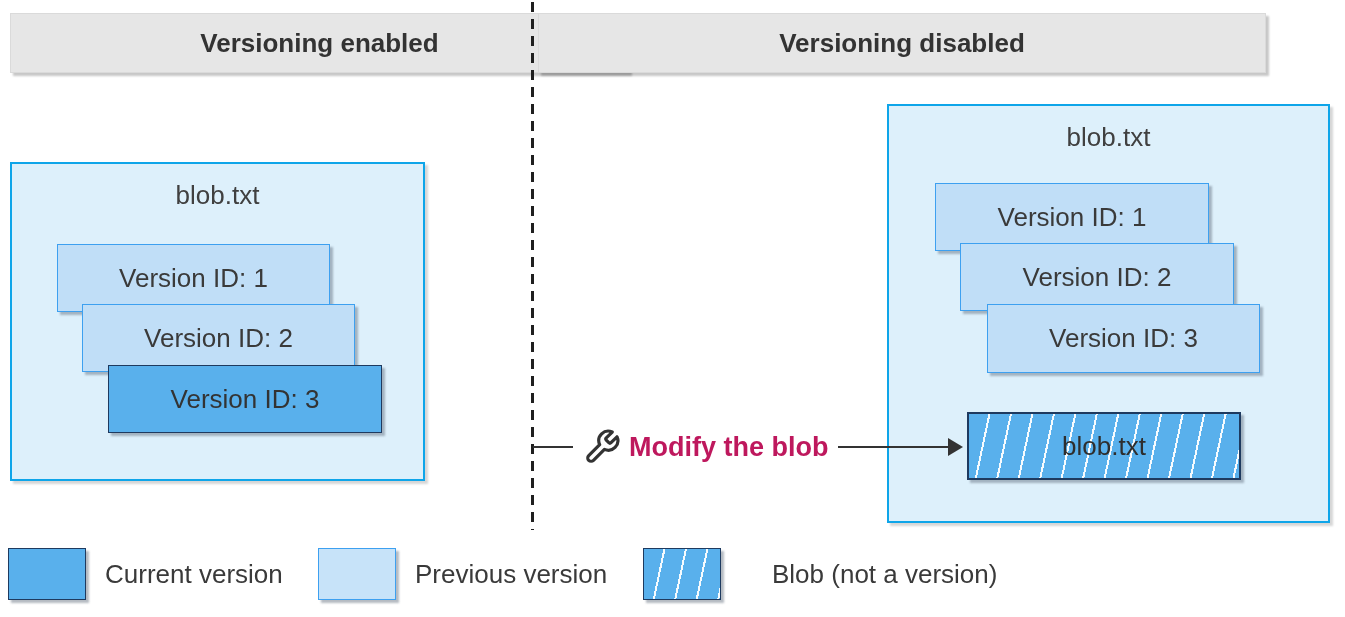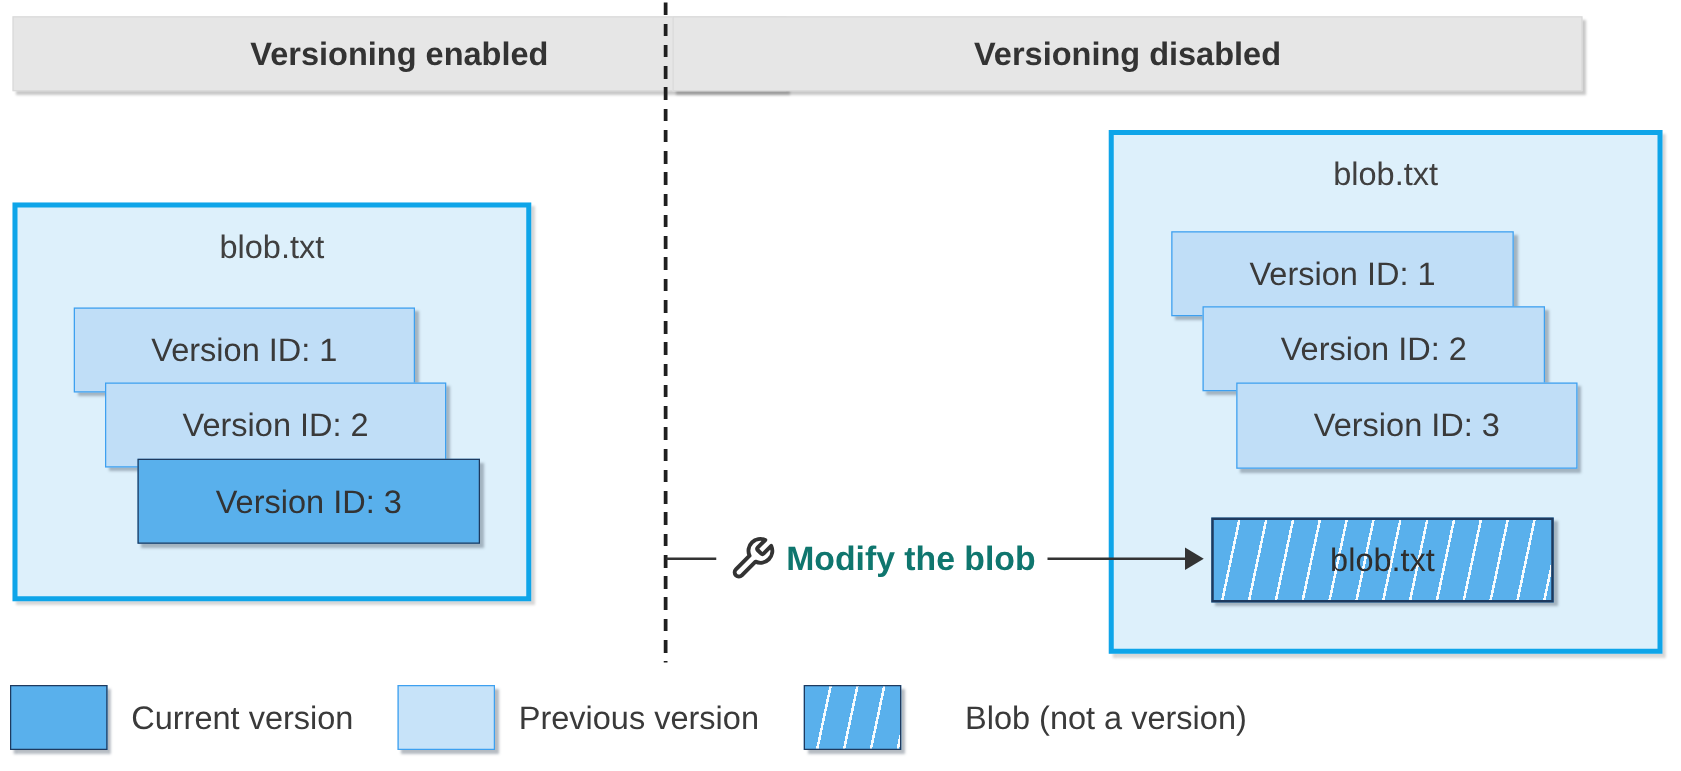--- a/index.html
+++ b/index.html
@@ -16,21 +16,21 @@
   }
   .hdr-left{left:10px;width:619px;}
   .hdr-right{left:538px;width:728px;}
   
   .divider{
     position:absolute;left:531px;top:2px;width:3px;height:528px;
     background:repeating-linear-gradient(to bottom,#1f1f1f 0 10px,transparent 10px 17px);
   }
   
   .container{
-    position:absolute;background:#ddf0fb;border:4px solid #0ea5e9;
+    position:absolute;background:#ddf0fb;border:2px solid #0ea5e9;
     box-shadow:3px 3px 2px rgba(0,0,0,.16);box-sizing:border-box;
   }
   .container-left{left:10px;top:162px;width:415px;height:319px;}
   .container-right{left:887px;top:104px;width:443px;height:419px;}
   .container-title{
     position:absolute;left:0;top:16px;width:100%;text-align:center;
     font-size:26px;color:#404040;
   }
   
   .vbox{
@@ -56,21 +56,21 @@
   .r-blob{left:78px;top:306px;width:274px;height:68px;}
   
   .modify-row{
     position:absolute;left:533px;top:426px;width:430px;height:42px;
     display:flex;align-items:center;
   }
   .hline{border-top:2px solid #333;height:0;}
   .hline.lead{width:40px;margin-right:10px;}
   .hline.trail{flex:1;margin-left:10px;}
   .wrench{width:38px;height:38px;flex:0 0 auto;margin-right:8px;}
-  .modify-label{font-size:27px;font-weight:bold;color:#0f766e;white-space:nowrap;text-align:right;}
+  .modify-label{font-size:27px;font-weight:bold;color:#be185d;white-space:nowrap;text-align:right;}
   .arrowhead{
     width:0;height:0;flex:0 0 auto;
     border-top:9px solid transparent;border-bottom:9px solid transparent;
     border-left:15px solid #333;
   }
   
   .legend-item{position:absolute;top:548px;display:flex;align-items:center;}
   .swatch{
     width:78px;height:52px;box-sizing:border-box;flex:0 0 auto;margin-right:19px;
     box-shadow:3px 3px 2px rgba(90,105,120,.45);

